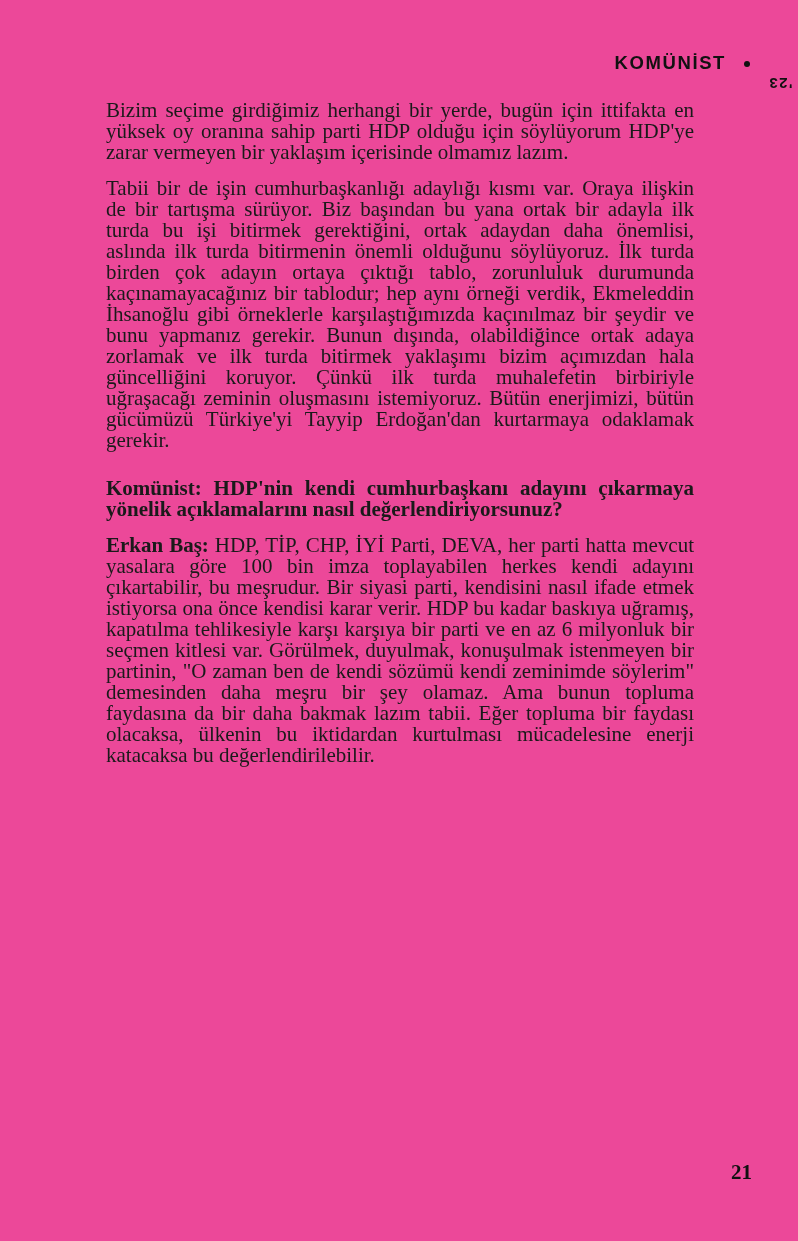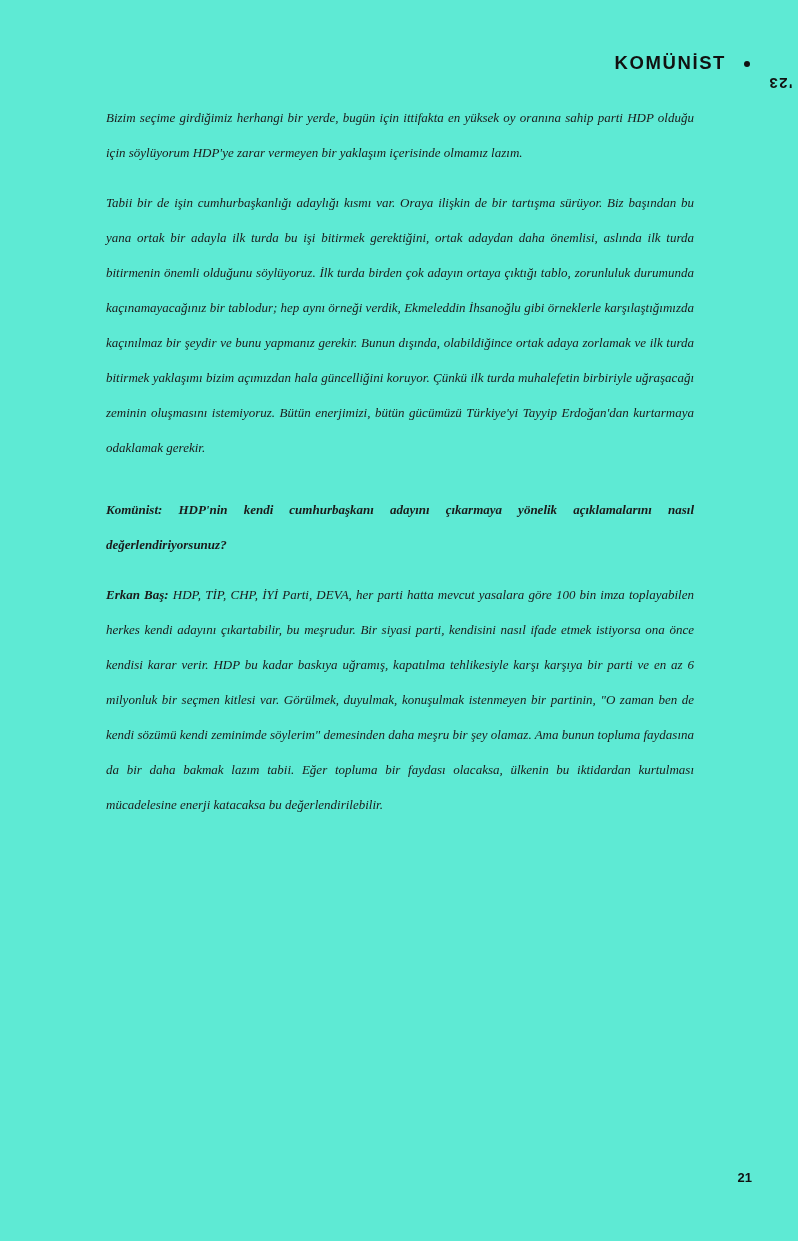--- a/index.html
+++ b/index.html
@@ -4,21 +4,21 @@
 <style>
   html, body {
     margin: 0;
     padding: 0;
     background: #ffffff;
   }
   .page {
     position: relative;
     width: 798px;
     height: 1241px;
-    background: #5eead4;
+    background: #ec4899;
     overflow: hidden;
     font-family: "Liberation Serif", serif;
     color: #1a1a1a;
   }
 
   
   .header {
     position: absolute;
     top: 52px;
     left: 0;
@@ -69,45 +69,44 @@
 
   
   .content {
     position: absolute;
     left: 106px;
     top: 100px;
     width: 588px;
   }
   p {
     margin: 0 0 15px 0;
-    font-size: 13px;
-    line-height: 35px;
+    font-size: 21px;
+    line-height: 21px;
     text-align: justify;
     text-justify: inter-word;
     hyphens: manual;
-    font-style: italic;
   }
   p:last-child { margin-bottom: 16px; }
 
   .q-para {
     font-weight: bold;
     margin-top: 27px;
   }
   .speaker {
     font-weight: bold;
   }
 
   
   .folio {
     position: absolute;
     right: 46px;
     bottom: 56px;
-    font-family: Liberation Sans, sans-serif;
+    font-family: Liberation Serif, serif;
     font-weight: bold;
-    font-size: 13px;
+    font-size: 21px;
     color: #111111;
   }
 </style>
 </head>
 <body>
 
 <div class="page">
 
   <div class="header">
     <div class="header-title">KOMÜNİST</div>

